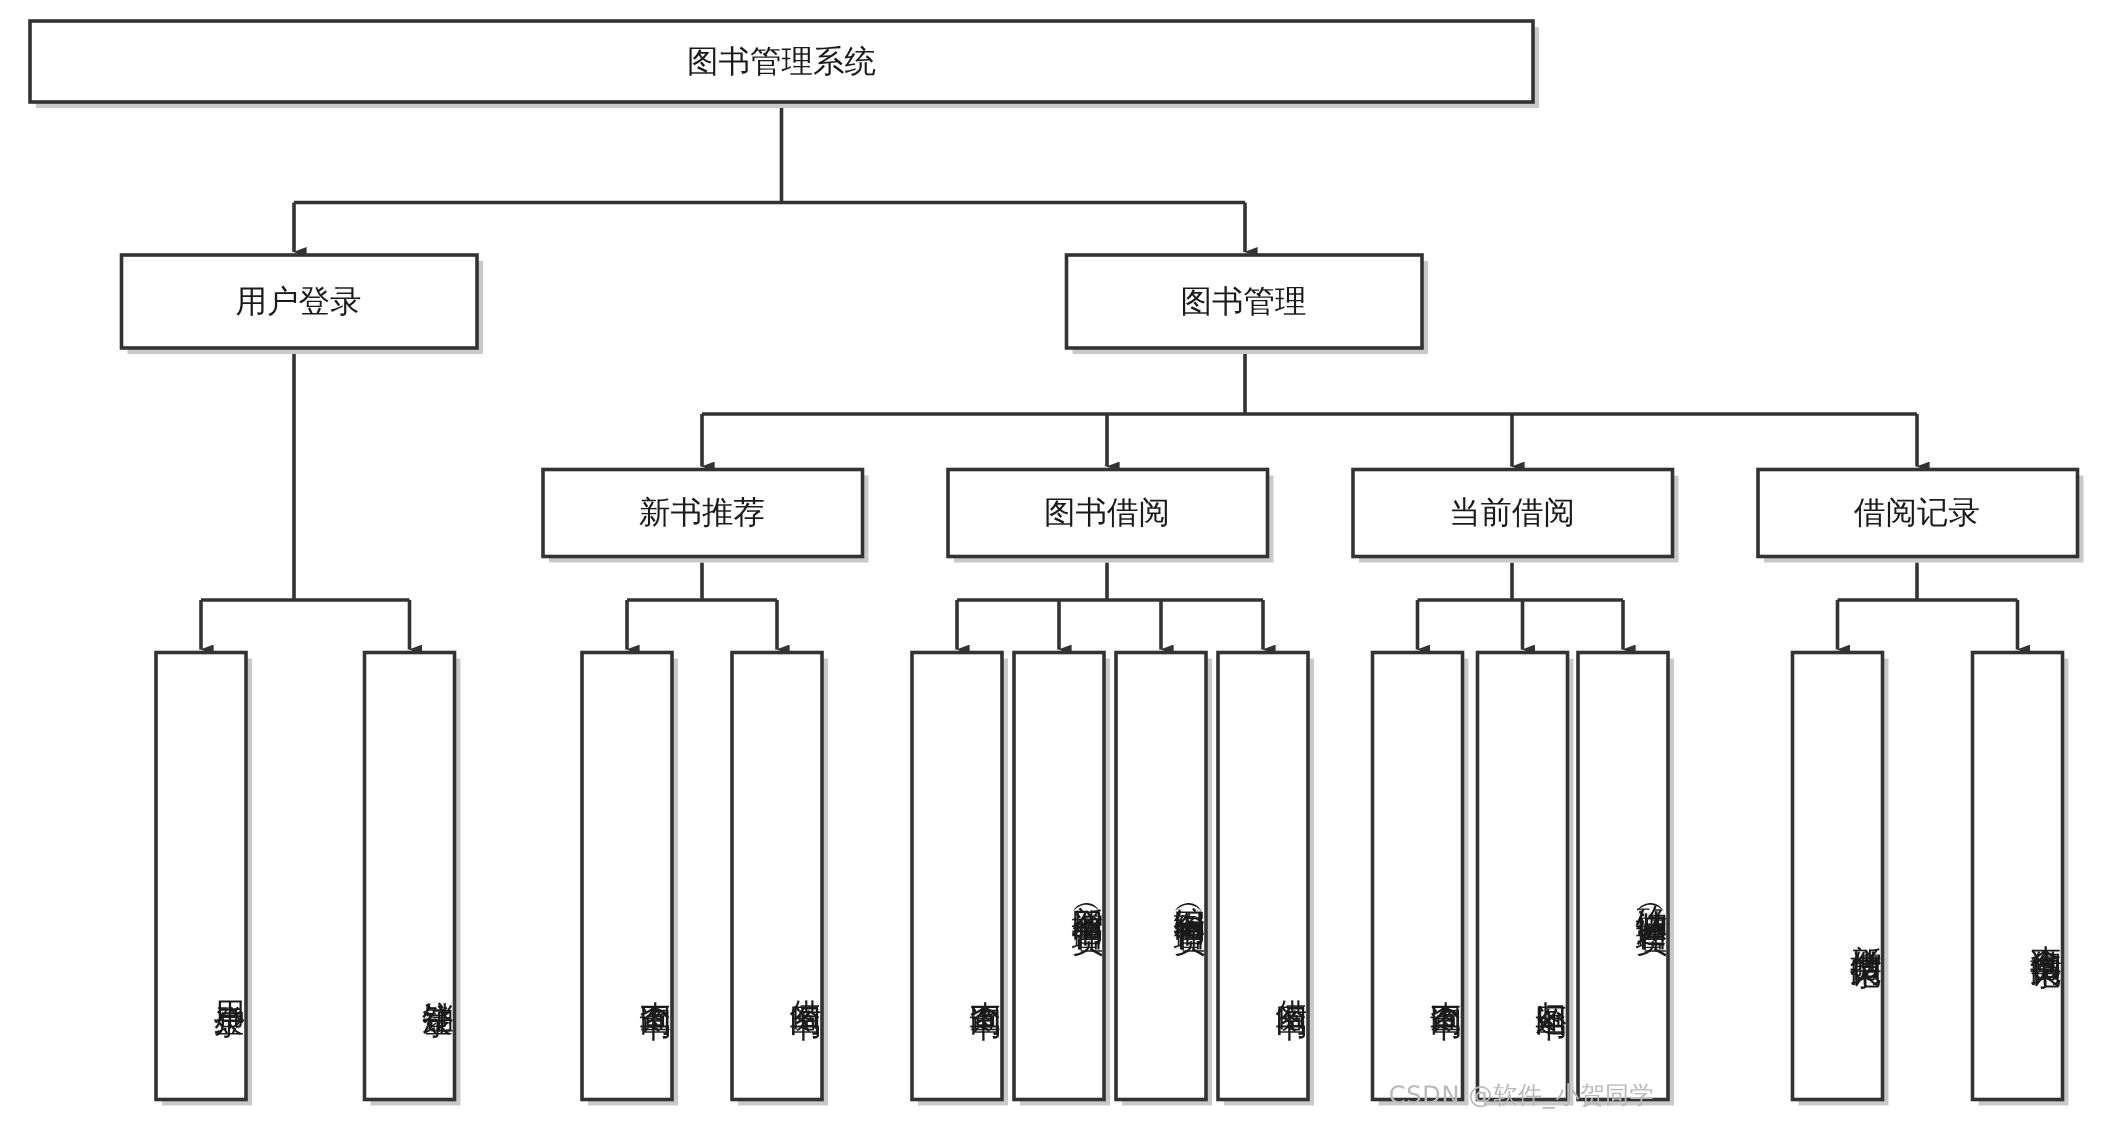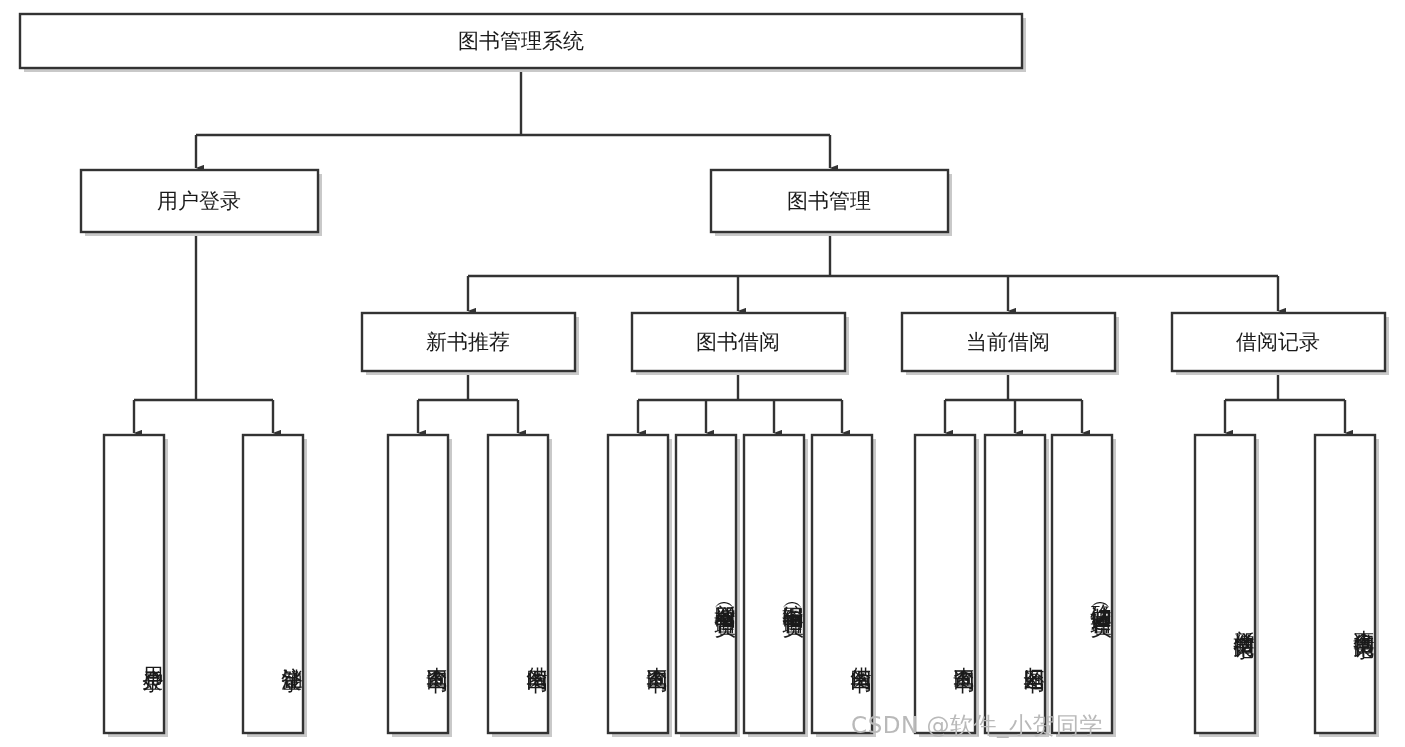--- a/index.html
+++ b/index.html
@@ -61,21 +61,21 @@
     display: flex;
     align-items: flex-start;
     justify-content: center;
     pointer-events: none;
   }
   .watermark {
     position: absolute;
     right: 8px;
     bottom: 6px;
     font-family: "DejaVu Sans", "Liberation Sans", sans-serif;
-    font-size: 23px;
+    font-size: 16px;
     color: #b9b9b9;
     letter-spacing: 0.5px;
     white-space: nowrap;
   }
 </style>
 </head>
 <body>
 
 <div id="diagram-root">
 

